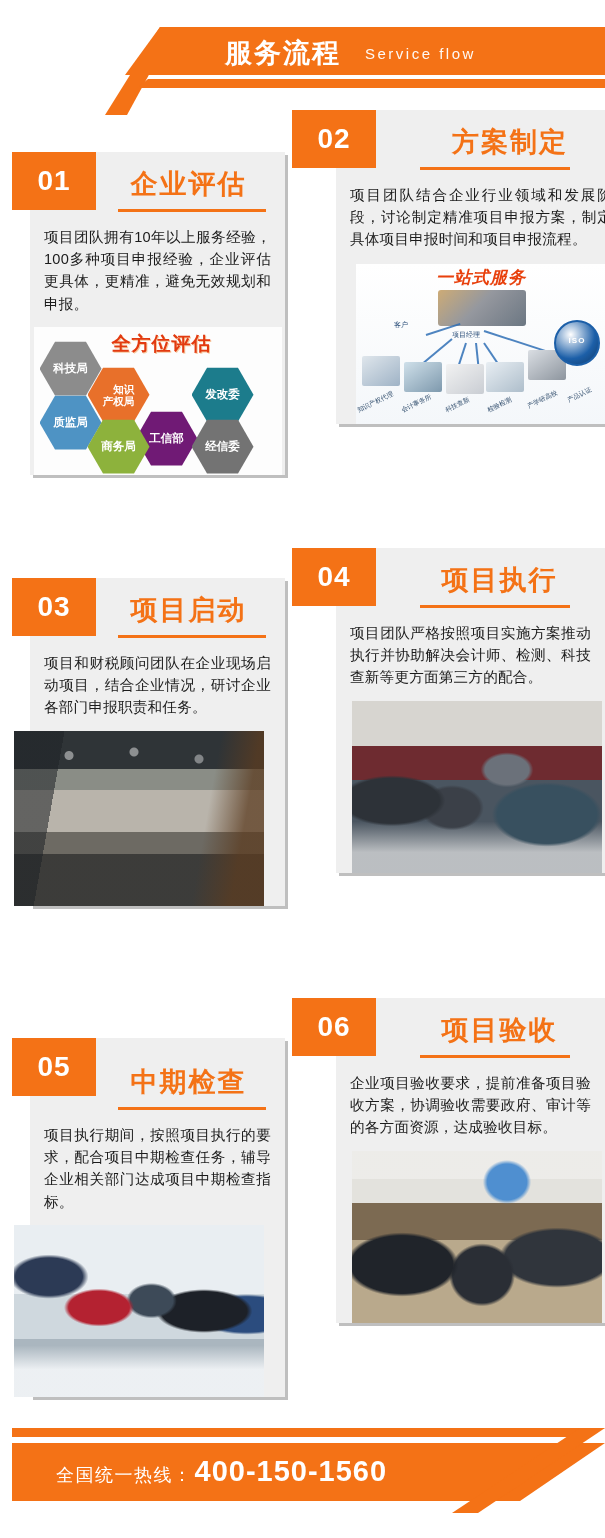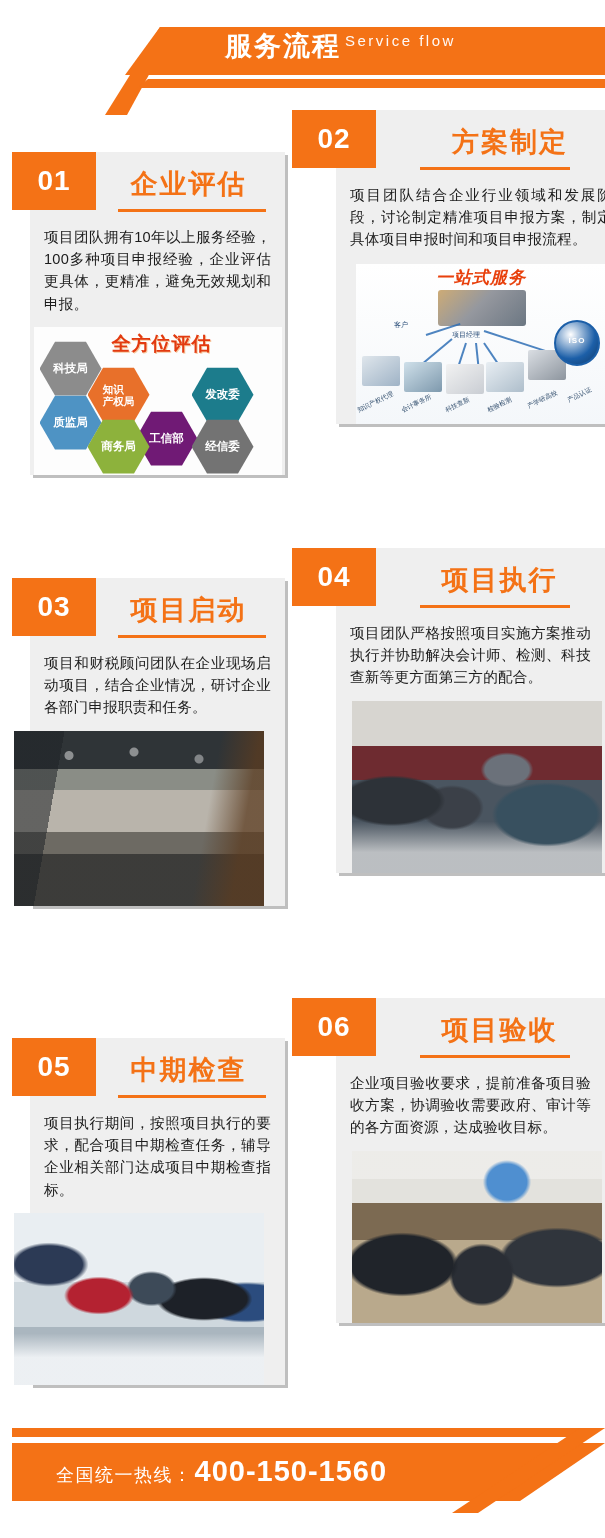--- a/index.html
+++ b/index.html
@@ -17,21 +17,21 @@
   }
   .hdr-stripe{
     position:absolute;left:0;top:79px;width:605px;height:9px;background:#F47216;
     clip-path:polygon(148px 0,605px 0,605px 9px,137px 9px);
   }
   .hdr-diag{
     position:absolute;left:105px;top:27px;width:70px;height:88px;background:#F47216;
     clip-path:polygon(55px 0,70px 0,22px 88px,0 88px);
   }
   .hdr-title{
-    position:absolute;left:225px;top:33px;height:40px;display:flex;gap:4px;
+    position:absolute;left:225px;top:33px;height:40px;display:flex;align-items:center;gap:24px;
   }
   .hdr-cn{color:#ffffff;font-size:27px;font-weight:bold;letter-spacing:2px;line-height:1;}
   .hdr-en{color:#ffffff;font-size:15px;letter-spacing:2.5px;line-height:1;opacity:.96;}
 
   
   .card{position:absolute;width:273px;}
   .card-body{
     position:relative;background:#EFEFEF;
     box-shadow:3px 3px 0 0 #BFBFBF;
   }
@@ -56,21 +56,21 @@
   .hexwrap{position:relative;width:248px;height:148px;margin:0 auto 22px auto;background:#fdfdfd;}
   .hexwrap .hxtitle{
     position:absolute;left:78px;top:4px;font-size:19px;font-weight:bold;
     color:#E23A10;letter-spacing:1px;
     text-shadow:1px 1px 0 #f7c9a0;white-space:nowrap;
   }
   .hex{
     position:absolute;width:62px;height:56px;
     clip-path:polygon(25% 2%,75% 2%,100% 50%,75% 98%,25% 98%,0 50%);
     display:flex;align-items:center;justify-content:center;
-    color:#ffffff;font-size:11.5px;font-weight:bold;text-align:left;line-height:1.15;
+    color:#ffffff;font-size:11.5px;font-weight:bold;text-align:right;line-height:1.15;
   }
 
   
   .oss{position:relative;width:250px;height:160px;margin:1px auto 10px auto;
        background:linear-gradient(#ffffff,#f4f7fa);overflow:hidden;}
   .oss-title{position:absolute;left:0;right:0;top:2px;text-align:center;
     font-size:17px;font-weight:bold;font-style:italic;color:#E8400C;letter-spacing:1px;}
   .oss-hub{position:absolute;left:82px;top:26px;width:88px;height:36px;border-radius:3px;
     background:linear-gradient(135deg,#c9a46a,#8c8f96 45%,#5f6b78);opacity:.92;}
   .oss-glow{position:absolute;left:74px;top:20px;width:104px;height:56px;
@@ -225,21 +225,21 @@
              radial-gradient(ellipse at 40% 62%,#3b4048 0 13%,transparent 15%),
              radial-gradient(ellipse at 78% 66%,#38505f 0 18%,transparent 20%),
              radial-gradient(ellipse at 62% 40%,#6b717a 0 10%,transparent 12%),
              linear-gradient(180deg,transparent 0 70%,rgba(235,235,235,.7) 88% 100%)"></div>
     </div>
   </div>
 </div>
 
 <div class="card" style="left:12px;top:1038px;">
   <div class="badge" style="left:0;top:0;">05</div>
-  <div class="card-body" style="margin-left:18px;width:255px;padding-top:4px;">
+  <div class="card-body" style="margin-left:18px;width:255px;padding-top:16px;">
     <div class="card-title" style="padding-left:62px;">中期检查</div>
     <div class="title-rule" style="margin-left:88px;width:148px;"></div>
     <div class="card-text">项目执行期间，按照项目执行的要求，配合项目中期检查任务，辅导企业相关部门达成项目中期检查指标。</div>
 
     <div class="photo" style="width:250px;height:172px;margin-left:-16px;margin-bottom:6px;
                 background:linear-gradient(#e9eef2 0 40%,#cfd8de 40% 66%,#aab6bf 66% 100%);">
       <div class="sky" style="background:
              radial-gradient(ellipse at 14% 30%,#2c3a55 0 11%,transparent 13%),
              radial-gradient(ellipse at 34% 48%,#b42231 0 13%,transparent 15%),
              radial-gradient(ellipse at 55% 44%,#3d4a58 0 11%,transparent 13%),

